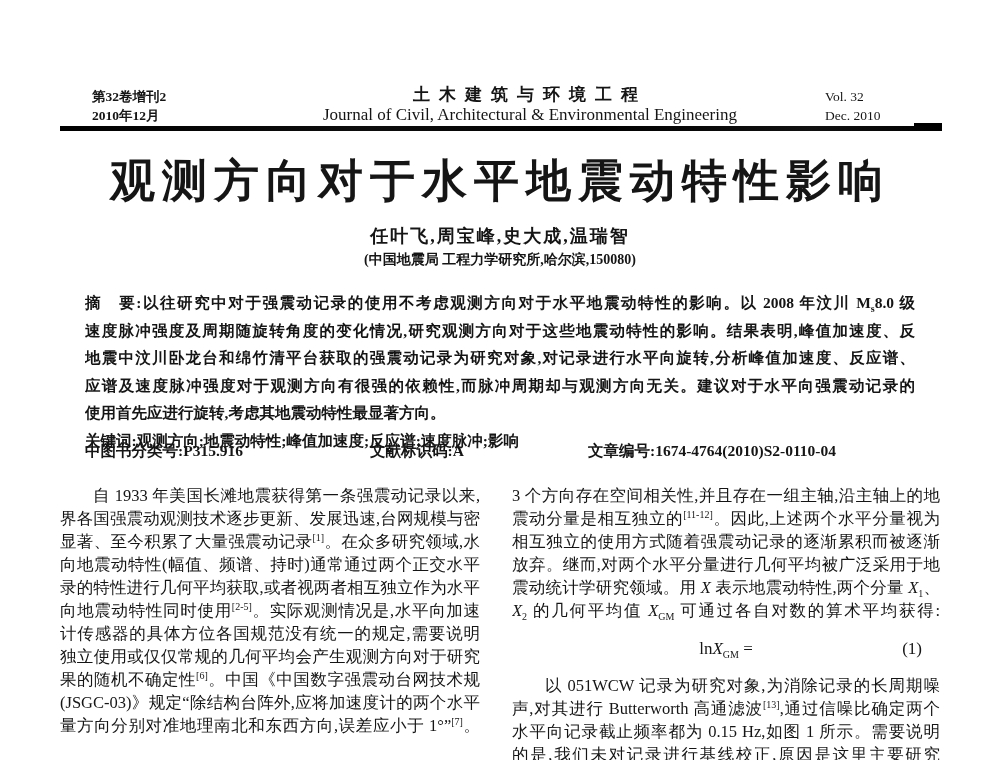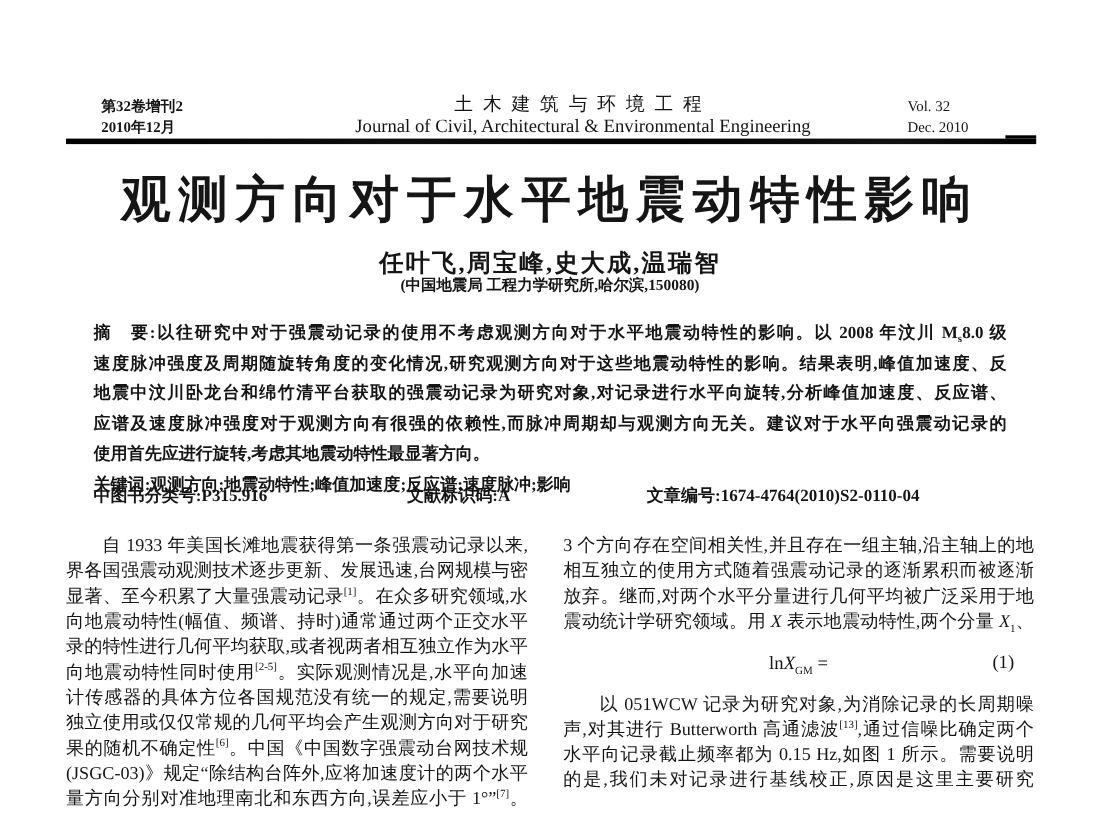--- a/index.html
+++ b/index.html
@@ -13,39 +13,39 @@
   }
   .page { position:absolute; inset:0; }
 
   
   .jheader {
     position:absolute; left:60px; right:60px; top:84px;
     display:flex; align-items:flex-end;
   }
   .jh-left { width:175px; padding-left:32px; font-size:13.5px; font-weight:bold; line-height:19px; }
   .jh-center { flex:1; text-align:center; }
-  .jh-center .zh { font-size:17px; font-weight:normal; letter-spacing:9px; line-height:21px; }
+  .jh-center .zh { font-size:17px; font-weight:bold; letter-spacing:9px; line-height:21px; }
   .jh-center .en { font-size:17px; line-height:20px; }
   .jh-right { width:115px; font-size:13.5px; line-height:19px; text-align:left; }
   .jrule {
     position:absolute; left:60px; right:58px; top:126px; height:5px;
     background:linear-gradient(90deg,#000 0%,#0d0d0d 35%,#000 60%,#111 85%,#000 100%);
   }
   .jrule:after{
     content:""; position:absolute; right:0; top:-3px; width:28px; height:3px; background:#000;
   }
 
   
   .title {
     position:absolute; left:0; right:0; top:151px;
     text-align:center; font-size:45px; font-weight:bold; letter-spacing:7px;
   }
   .authors {
     position:absolute; left:0; right:0; top:224px;
-    text-align:center; font-size:22px; font-weight:600; letter-spacing:2px;
+    text-align:center; font-size:18px; font-weight:600; letter-spacing:2px;
   }
   .affiliation {
     position:absolute; left:0; right:0; top:251px;
     text-align:center; font-size:14px; font-weight:600;
   }
 
   
   .abstract {
     position:absolute; left:85px; width:830px; top:289px;
     font-size:15.5px; font-weight:600; line-height:27.5px;
@@ -134,23 +134,25 @@
       <div class="bline jline">录的特性进行几何平均获取,或者视两者相互独立作为水平</div>
       <div class="bline jline">向地震动特性同时使用<sup>[2-5]</sup>。实际观测情况是,水平向加速度</div>
       <div class="bline jline">计传感器的具体方位各国规范没有统一的规定,需要说明</div>
       <div class="bline jline">独立使用或仅仅常规的几何平均会产生观测方向对于研究结</div>
       <div class="bline jline">果的随机不确定性<sup>[6]</sup>。中国《中国数字强震动台网技术规程</div>
       <div class="bline jline">(JSGC-03)》规定“除结构台阵外,应将加速度计的两个水平测</div>
       <div class="bline jline">量方向分别对准地理南北和东西方向,误差应小于 1°”<sup>[7]</sup>。然</div>
     </div>
     <div class="col-right">
       <div class="bline jline">3 个方向存在空间相关性,并且存在一组主轴,沿主轴上的地</div>
+      <div class="bline jline">震动分量是相互独立的<sup>[11-12]</sup>。因此,上述两个水平分量视为</div>
       <div class="bline jline">相互独立的使用方式随着强震动记录的逐渐累积而被逐渐</div>
       <div class="bline jline">放弃。继而,对两个水平分量进行几何平均被广泛采用于地</div>
       <div class="bline jline">震动统计学研究领域。用 <i>X</i> 表示地震动特性,两个分量 <i>X</i><sub>1</sub>、</div>
+      <div class="bline jline"><i>X</i><sub>2</sub> 的几何平均值 <i>X</i><sub>GM</sub> 可通过各自对数的算术平均获得:</div>
 
       <div class="formula">
         <span>ln<i>X</i><sub>GM</sub> =</span>
         <span class="eqnum">(1)</span>
       </div>
 
       <div class="bline jline indent">以 051WCW 记录为研究对象,为消除记录的长周期噪</div>
       <div class="bline jline">声,对其进行 Butterworth 高通滤波<sup>[13]</sup>,通过信噪比确定两个</div>
       <div class="bline jline">水平向记录截止频率都为 0.15 Hz,如图 1 所示。需要说明</div>
       <div class="bline jline">的是,我们未对记录进行基线校正,原因是这里主要研究</div>

